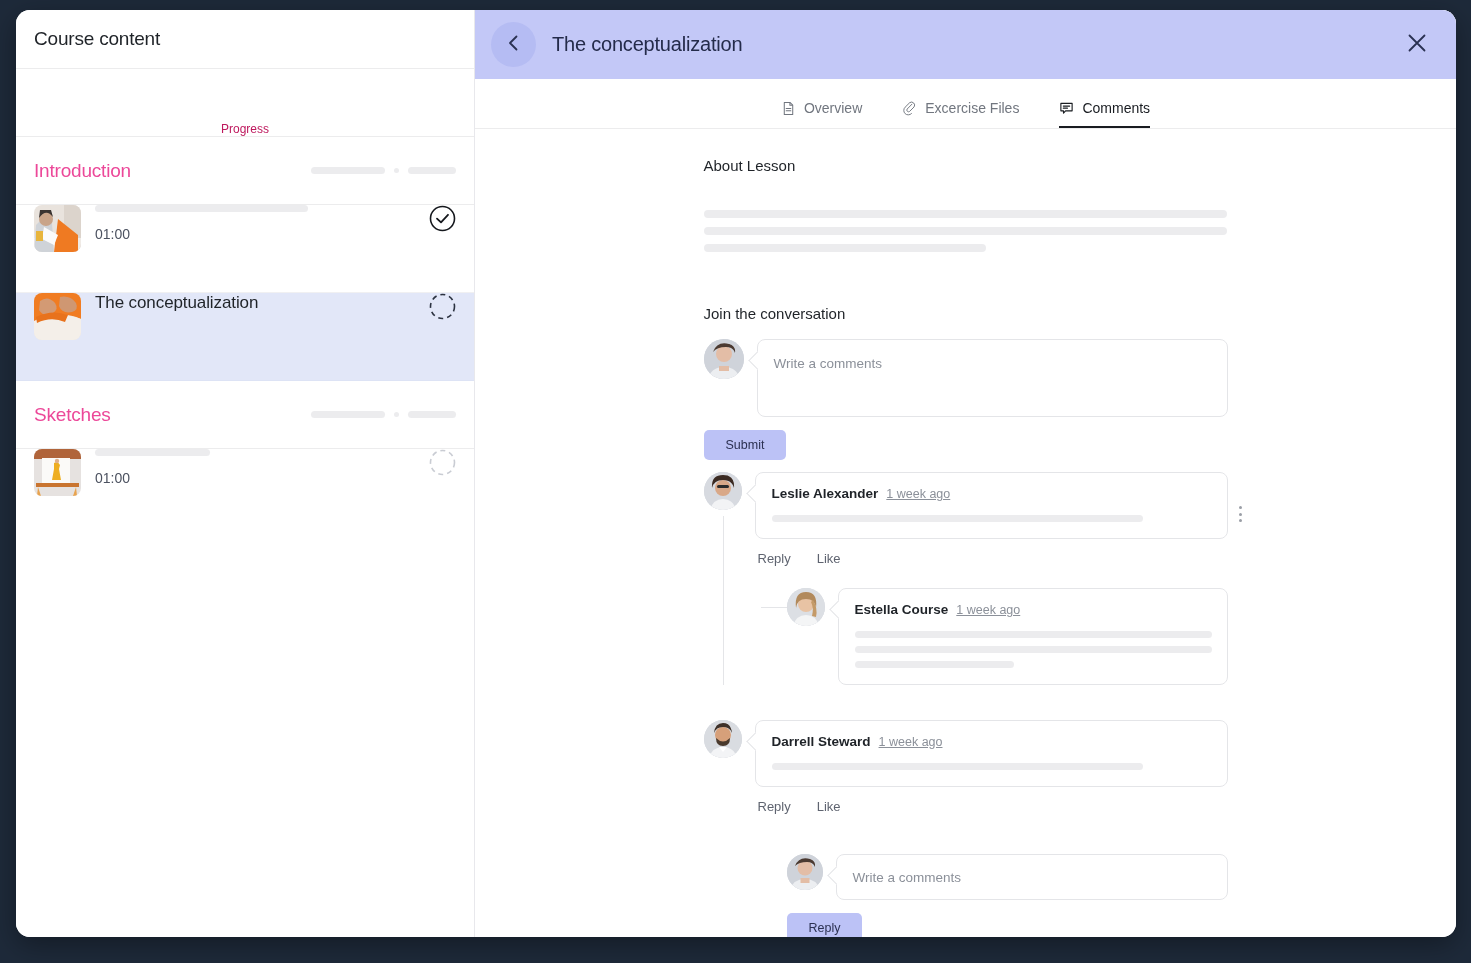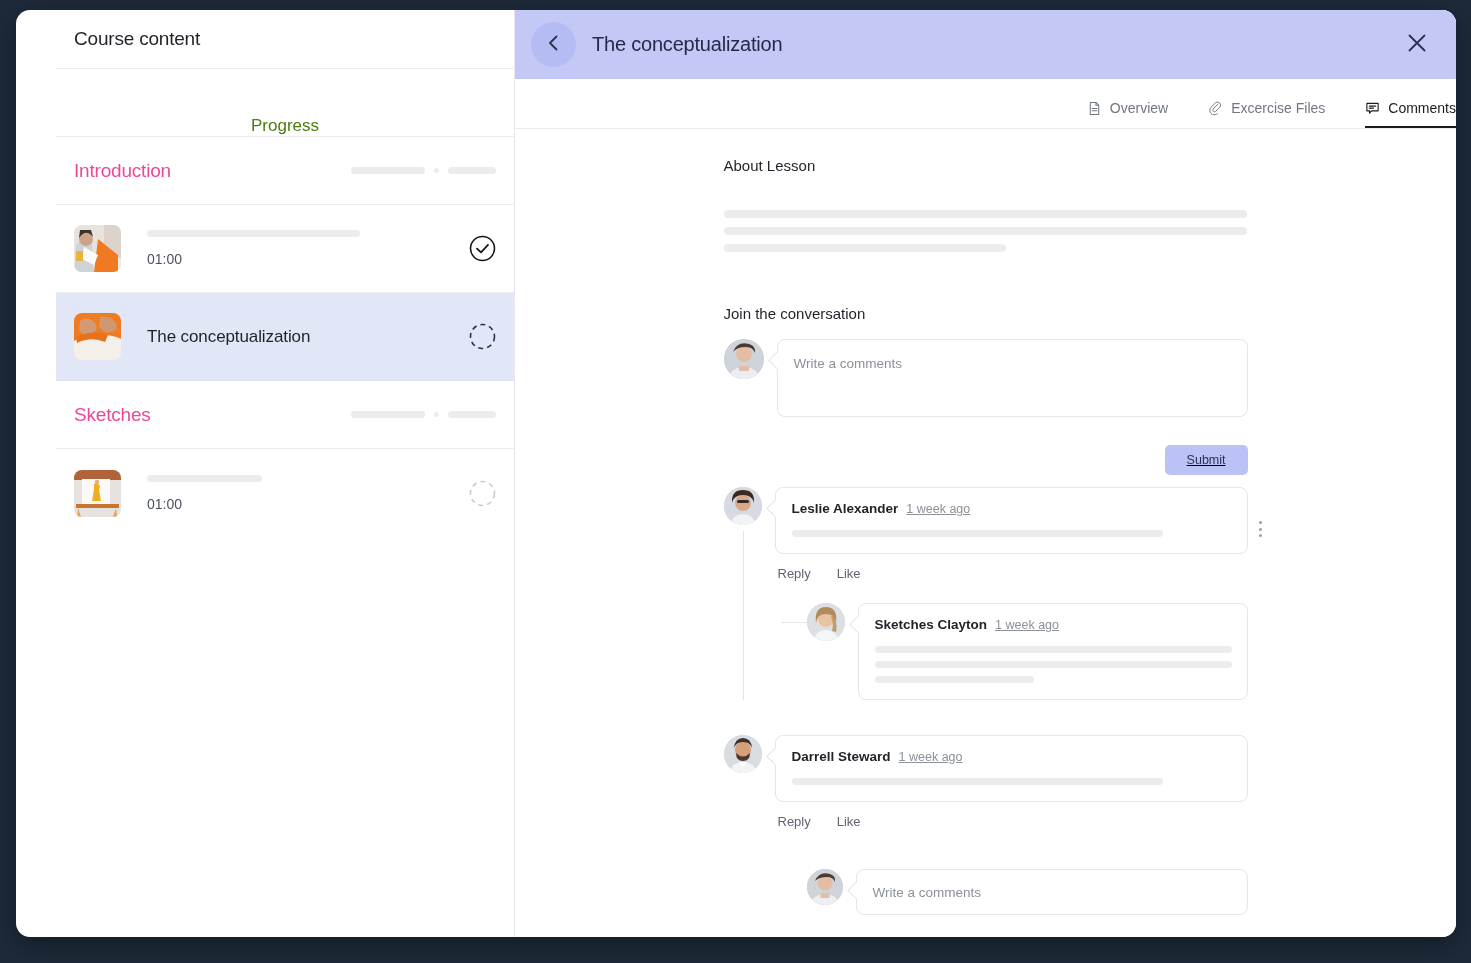--- a/index.html
+++ b/index.html
@@ -11,21 +11,20 @@
   }
   .app-frame {
     position: absolute;
     left: 16px; top: 10px;
     width: 1440px; height: 927px;
     background: #ffffff;
     border-radius: 14px;
     overflow: hidden;
     display: flex;
     box-shadow: 0 8px 28px rgba(0,0,0,0.35);
-    padding-left: 40px;
   }
 
   
   .sidebar {
     width: 459px;
     flex: 0 0 459px;
     background: #ffffff;
     border-right: 1px solid #e8e8ec;
     display: flex;
     flex-direction: column;
@@ -70,22 +69,22 @@
     height: 22px;
     padding: 0 13px;
     border-radius: 11px;
     background: #ffffff;
     display: flex; align-items: center;
     font-size: 12.5px;
     color: #2e3340;
     font-weight: 400;
   }
   .progress-label {
-    font-size: 17px;
-    color: #4d7c0f;
+    font-size: 12px;
+    color: #be185d;
     white-space: nowrap;
   }
 
   .section-head {
     height: 68px;
     display: flex; align-items: center;
     justify-content: space-between;
     padding: 0 18px;
     border-bottom: 1px solid #ececed;
   }
@@ -95,24 +94,24 @@
     color: #ec4899;
     letter-spacing: -0.2px;
   }
   .section-meta { display: flex; align-items: center; gap: 9px; }
   .meta-bar { height: 7px; border-radius: 4px; background: #ececee; }
   .meta-bar.w1 { width: 74px; }
   .meta-bar.w2 { width: 48px; }
   .meta-dot { width: 5px; height: 5px; border-radius: 50%; background: #ececee; }
 
   .lesson {
-    display: flex; align-items: center;
+    display: flex; align-items: flex-start;
     padding: 0 18px;
     height: 88px;
-    gap: 26px;
+    gap: 14px;
     border-bottom: 1px solid #f0f0f2;
     cursor: pointer;
   }
   .lesson.active { background: #e2e7f8; border-bottom-color: #dde3f5; }
   .thumb {
     width: 47px; height: 47px;
     border-radius: 8px;
     flex: 0 0 47px;
     overflow: hidden;
     position: relative;
@@ -166,21 +165,21 @@
   }
   .close-btn {
     width: 34px; height: 34px;
     display: flex; align-items: center; justify-content: center;
     cursor: pointer;
   }
 
   .tabs {
     height: 50px;
     flex: 0 0 50px;
-    display: flex; align-items: flex-end; justify-content: flex-end;
+    display: flex; align-items: flex-end; justify-content: center;
     gap: 40px;
     border-bottom: 1px solid #ececed;
   }
   .tab {
     display: flex; align-items: center; gap: 8px;
     padding-bottom: 10px;
     font-size: 14px;
     color: #71767f;
     cursor: pointer;
     border-bottom: 2px solid transparent;
@@ -238,21 +237,21 @@
     left: -7px; top: 14px;
     width: 12px; height: 12px;
     background: #fff;
     border-left: 1px solid #e4e5e8;
     border-bottom: 1px solid #e4e5e8;
     transform: rotate(45deg);
   }
   .textarea-box { height: 76px; padding: 14px 16px; }
   .placeholder { font-size: 13.5px; color: #8b9099; }
 
-  .btn-row { display: flex; justify-content: flex-end; margin-top: 28px; text-decoration: underline; }
+  .btn-row { display: flex; margin-top: 13px; }
   .btn {
     background: #bcc2f6;
     color: #2c3152;
     border: none;
     border-radius: 5px;
     font-size: 12.5px;
     padding: 8px 22px;
     cursor: pointer;
     font-family: "Liberation Sans", sans-serif;
   }
@@ -538,21 +537,21 @@
                       <rect width="38" height="38" fill="#dcdfe4"></rect>
                       <circle cx="19" cy="16" r="8" fill="#e8c3a4"></circle>
                       <path d="M9 20 q-2 -16 10 -16 q12 0 10 16 q-1 -9 -10 -9 q-9 0 -10 9 Z" fill="#b28a5c"></path>
                       <path d="M26 12 q5 8 3 17 l-4 -1 q2 -8 -1 -14 Z" fill="#c49a68"></path>
                       <path d="M6 38 q3 -11 13 -11 q10 0 13 11 Z" fill="#f4f5f6"></path>
                     </svg>
                   </div>
                   <div class="comment-col">
                     <div class="bubble">
                       <div class="comment-head">
-                        <span class="c-name">Sketches Clayton</span>
+                        <span class="c-name">Estella Course</span>
                         <span class="c-time">1 week ago</span>
                       </div>
                       <div class="c-body">
                         <div class="c-line l2"></div>
                         <div class="c-line l2"></div>
                         <div class="c-line l3"></div>
                       </div>
                     </div>
                   </div>
                 </div>

